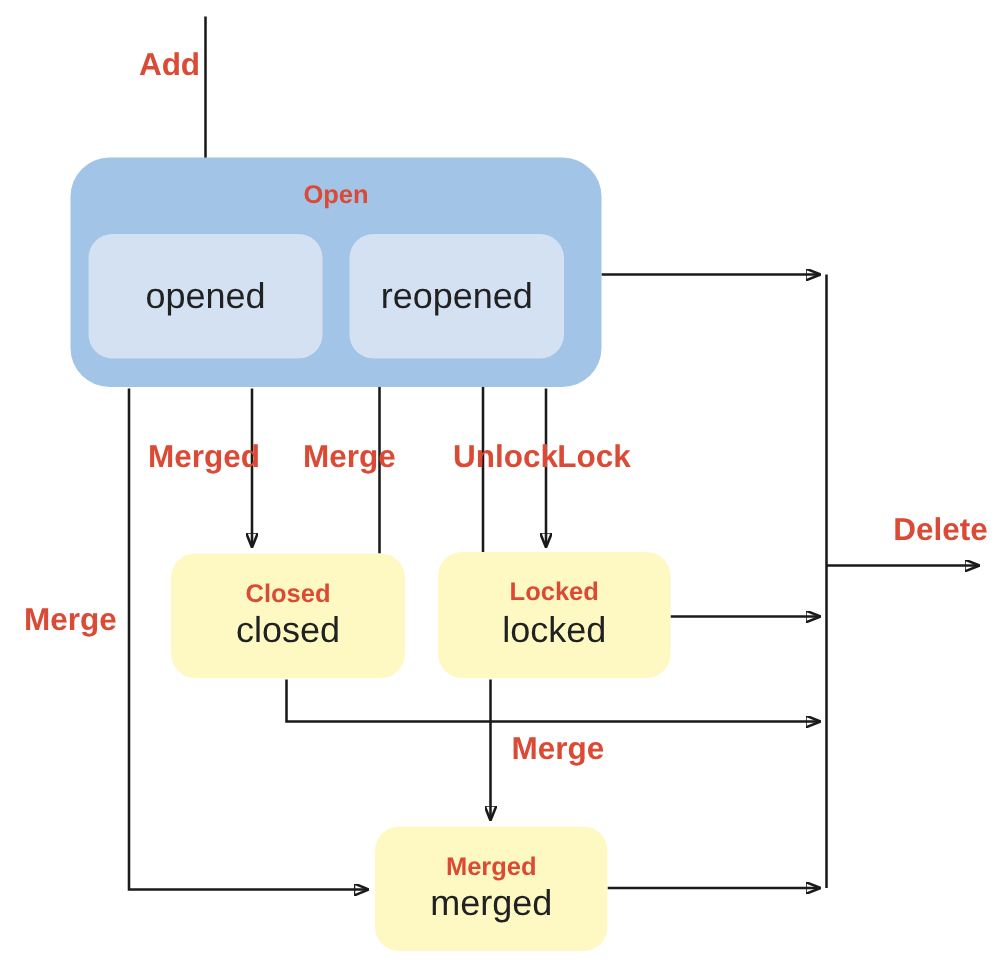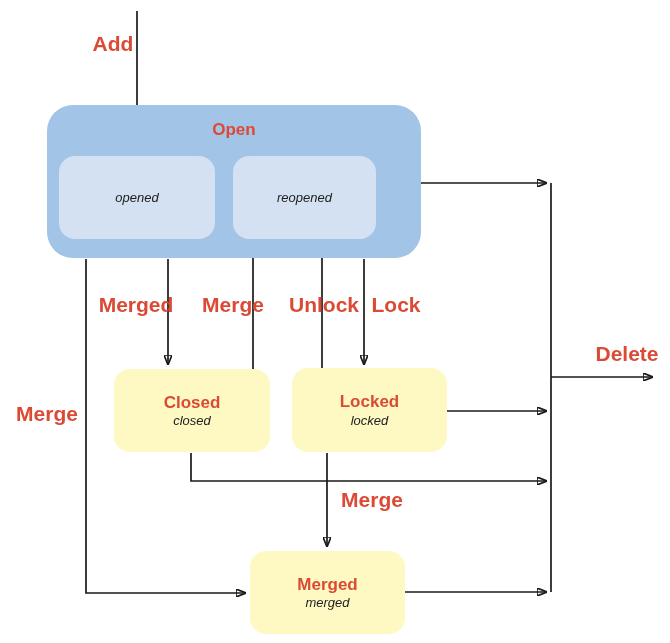--- a/index.html
+++ b/index.html
@@ -15,21 +15,20 @@
     overflow: hidden;
   }
   .edges { position: absolute; left: 0; top: 0; }
   .edges path { fill: none; stroke: #1a1a1a; stroke-width: 1.7px; }
 
   .group {
     position: absolute;
     left: 47px; top: 105px; width: 354px; height: 153px;
     background: #a1c4e7;
     border-radius: 26px;
-    padding-left: 20px;
   }
   .group-title {
     position: absolute; top: 15px; left: 0; right: 0;
     text-align: center;
     font-weight: 700; font-size: 17px; color: #db4a35;
   }
   .substate {
     position: absolute; top: 51px; height: 83px;
     background: #d3e1f2;
     border-radius: 16px;
@@ -44,32 +43,32 @@
     border-radius: 16px;
     display: flex; flex-direction: column;
     align-items: center; justify-content: center;
     line-height: 1.25;
   }
   .state.pos-closed { left: 114px; top: 369px; width: 156px; height: 83px; }
   .state.pos-locked { left: 292px; top: 368px; width: 155px; height: 84px; }
   .state.pos-merged { left: 250px; top: 551px; width: 155px; height: 83px; }
 
   .state-title { font-weight: 700; font-size: 17px; color: #db4a35; }
-  .state-name  { font-style: italic; font-size: 13px; color: #212121; }
+  .state-name  { font-size: 24px; color: #212121; }
 
   .edge-label {
     position: absolute;
     transform: translate(-50%, -50%);
     font-weight: 700; font-size: 21px; color: #db4a35;
     white-space: nowrap;
   }
   .lbl-add          { left: 113px; top: 44px;  }
   .lbl-close        { left: 136px; top: 305px; }
   .lbl-reopen       { left: 233px; top: 305px; }
-  .lbl-unlock       { left: 324px; top: 305px; }
+  .lbl-unlock       { left: 337px; top: 305px; }
   .lbl-lock         { left: 396px; top: 305px; }
   .lbl-merge-left   { left: 47px;  top: 414px; }
   .lbl-merge-bottom { left: 372px; top: 500px; }
   .lbl-delete       { left: 627px; top: 354px; }
 </style>
 </head>
 <body>
 
 <div class="canvas">
 

